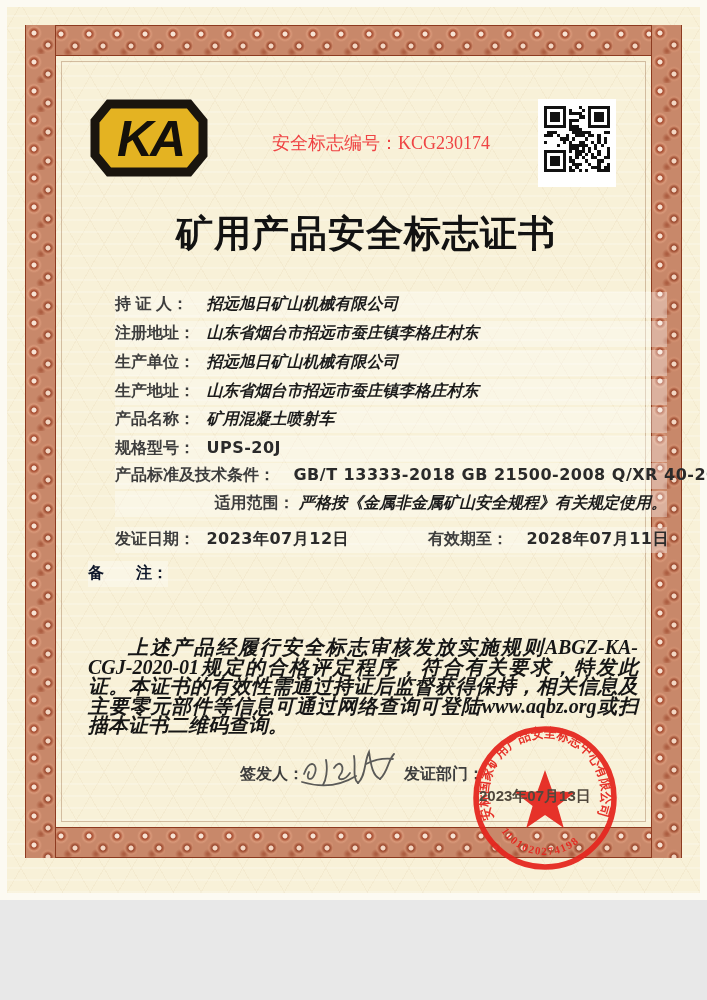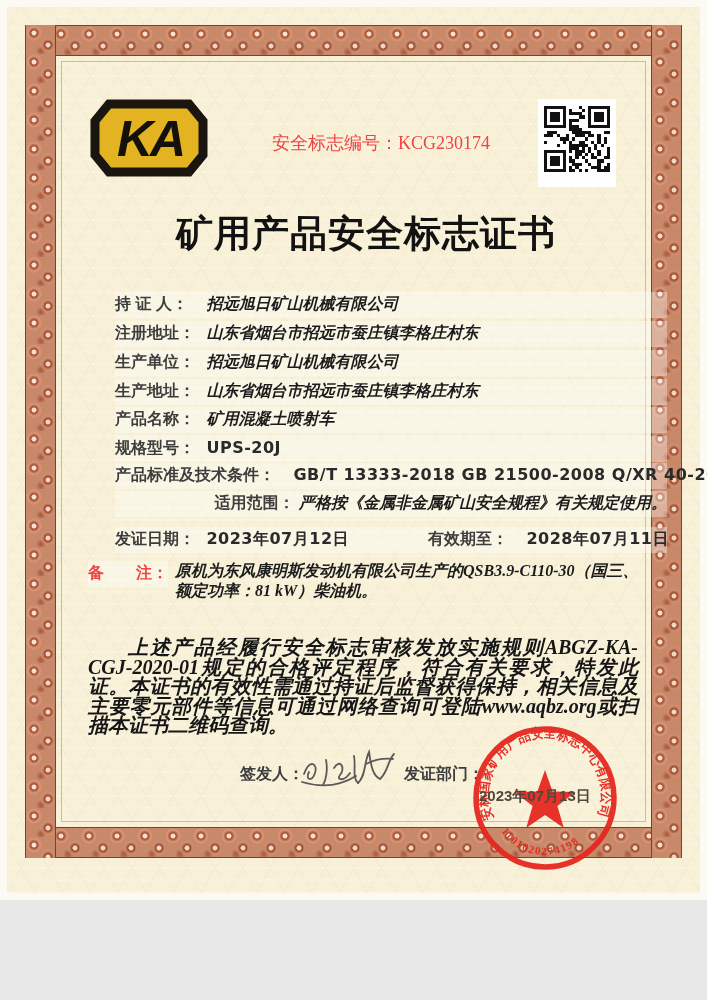--- a/index.html
+++ b/index.html
@@ -51,21 +51,21 @@
     font-size:37px;font-weight:bold;color:#121212;letter-spacing:1px;white-space:nowrap;margin-left:25px;
   }
   
   .row{left:88px;width:552px;font-size:16px;white-space:nowrap;
        background:rgba(255,255,255,.35);padding:2px 0 3px 0;margin-left:27px;}
   .lbl{display:inline-block;min-width:87px;font-weight:bold;color:#3d3d3d;white-space:pre;}
   .lbl.wide{min-width:0;margin-right:14px;}
   .v-kai{font-family:"Liberation Serif","DejaVu Serif",serif;font-style:italic;font-weight:600;color:#1c1c1c;}
   .v-bold{font-family:"DejaVu Sans","Liberation Sans",sans-serif;font-weight:bold;color:#2a2a2a;letter-spacing:.5px;}
   .date-gap{display:inline-block;min-width:70px;}
-  .remark-lbl{left:88px;top:561px;font-size:16px;font-weight:bold;color:#ef4444;white-space:pre;background:rgba(255,255,255,.35);padding:2px 0 3px 0;}
+  .remark-lbl{left:88px;top:561px;font-size:16px;font-weight:bold;color:#0f172a;white-space:pre;background:rgba(255,255,255,.35);padding:2px 0 3px 0;}
   .remark-val{left:175px;top:561px;width:465px;font-size:16px;line-height:20px;
     font-family:"Liberation Serif","DejaVu Serif",serif;font-style:italic;font-weight:600;color:#1c1c1c;}
   .statement{
     left:88px;top:638px;width:550px;font-size:20px;line-height:19.5px;
     text-align:justify;text-indent:2em;color:#161616;
     font-family:"Liberation Serif","DejaVu Serif",serif;font-style:italic;font-weight:600;
   }
   
   .signer-lbl{left:240px;top:764px;font-size:16px;font-weight:bold;color:#3d3d3d;white-space:nowrap;}
   .dept-lbl{left:404px;top:764px;font-size:16px;font-weight:bold;color:#3d3d3d;white-space:nowrap;}
@@ -356,21 +356,20 @@
   </div>
   <div class="abs row" style="top:527px;">
     <span class="lbl">发证日期：</span>
     <span class="v-bold">2023年07月12日</span>
     <span class="date-gap"></span>
     <span class="lbl" style="min-width:0;margin-right:14px;">有效期至：</span>
     <span class="v-bold">2028年07月11日</span>
   </div>
 
   <div class="abs remark-lbl">备　　注：</div>
-  <div class="abs remark-val">原机为东风康明斯发动机有限公司生产的QSB3.9-C110-30（国三、额定功率：81 kW）柴油机。</div>
 
   <div class="abs statement">上述产品经履行安全标志审核发放实施规则ABGZ-KA-CGJ-2020-01规定的合格评定程序，符合有关要求，特发此证。本证书的有效性需通过持证后监督获得保持，相关信息及主要零元部件等信息可通过网络查询可登陆www.aqbz.org或扫描本证书二维码查询。</div>
 
 
   <div class="abs signer-lbl">签发人：</div>
   <div class="abs signature">
     <svg width="104" height="52" viewBox="0 0 104 52">
       <g fill="none" stroke="#4a4a4a" stroke-width="1.8" stroke-linecap="round" opacity="0.9">
         <path d="M8,32 C14,16 22,22 19,31 C16,40 9,38 13,30"></path>
         <path d="M6,40 C26,46 44,44 60,34"></path>

